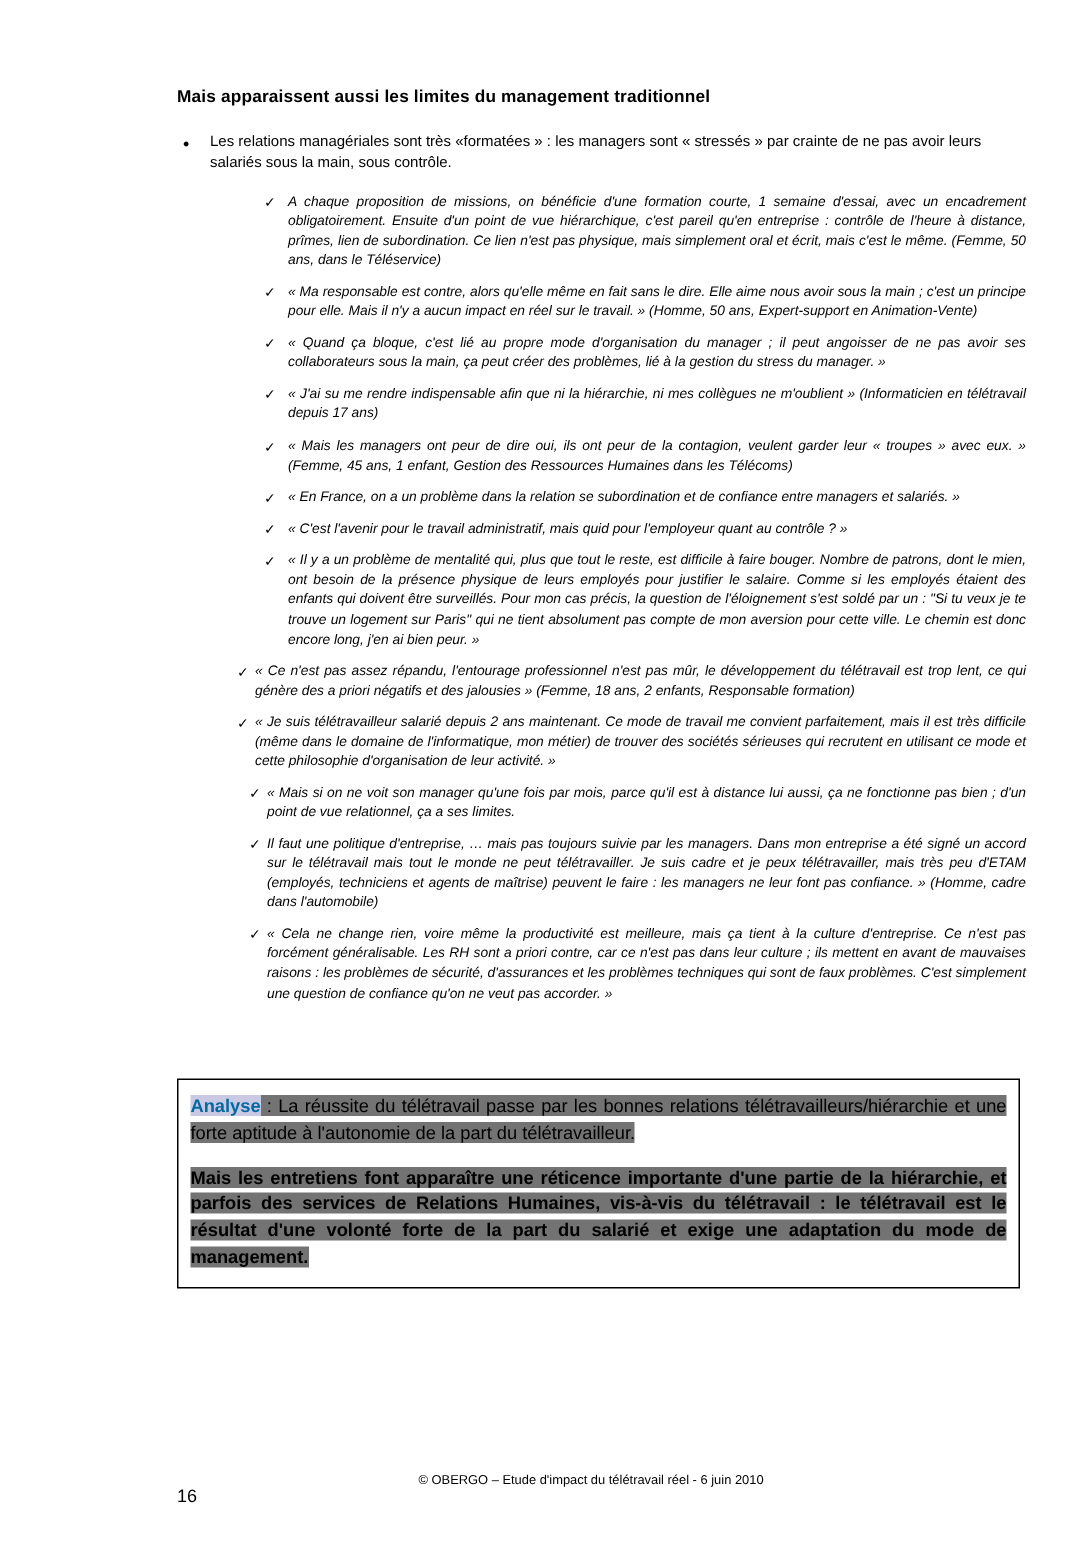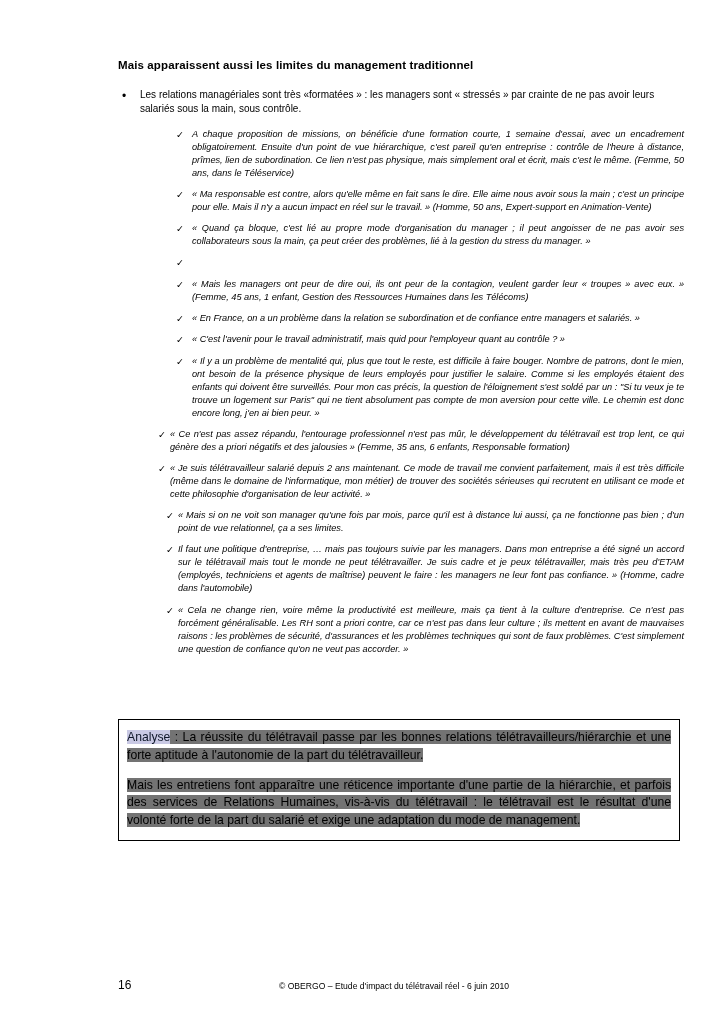--- a/index.html
+++ b/index.html
@@ -107,42 +107,42 @@
     border: 1px solid #000000;
     padding: 9px 8px 10px 8px;
     background: #ffffff;
   }
   .analyse-box p {
     margin: 0;
     font-size: 12.2px;
     line-height: 1.46;
     text-align: justify;
   }
-  .analyse-box p + p { margin-top: 12px; }
+  .analyse-box p + p { margin-top: 12px; font-weight: bold; }
   .hl {
     background: #737373;
   }
   .analyse-word {
-    color: #0f172a;
-    font-weight: normal;
+    color: #0369a1;
+    font-weight: bold;
     background: #c9c9e4;
   }
 
   
   .footer {
     position: absolute;
     left: 0;
     top: 978px;
     width: 728px;
     height: 24px;
   }
   .page-number {
     position: absolute;
     left: 84px;
-    top: 0;
+    top: 12px;
     font-size: 12px;
     line-height: 1.2;
   }
   .footer-note {
     position: absolute;
     left: 0;
     top: 3px;
     width: 728px;
     text-align: center;
     font-size: 8.6px;
@@ -177,20 +177,21 @@
         <span class="qtext"><i>« Ma responsable est contre, alors qu'elle même en fait sans le dire. Elle aime nous avoir sous la main ; c'est un principe pour elle. Mais il n'y a aucun impact en réel sur le travail. » (Homme, 50 ans, Expert-support en Animation-Vente)</i></span>
       </li>
 
       <li class="quote-item lvl-a">
         <span class="check">✓</span>
         <span class="qtext"><i>« Quand ça bloque, c'est lié au propre mode d'organisation du manager ; il peut angoisser de ne pas avoir ses collaborateurs sous la main, ça peut créer des problèmes, lié à la gestion du stress du manager. »</i></span>
       </li>
 
       <li class="quote-item lvl-a">
         <span class="check">✓</span>
+        <span class="qtext"><i>« J'ai su me rendre indispensable afin que ni la hiérarchie, ni mes collègues ne m'oublient » (Informaticien en télétravail depuis 17 ans)</i></span>
       </li>
 
       <li class="quote-item lvl-a">
         <span class="check">✓</span>
         <span class="qtext"><i>« Mais les managers ont peur de dire oui, ils ont peur de la contagion, veulent garder leur « troupes »  avec eux. » (Femme, 45 ans, 1 enfant, Gestion des  Ressources Humaines dans les Télécoms)</i></span>
       </li>
 
       <li class="quote-item lvl-a">
         <span class="check">✓</span>
         <span class="qtext"><i> « En France, on a un problème dans la relation se subordination et de confiance entre managers et salariés. »</i></span>
@@ -205,21 +206,21 @@
         <span class="check">✓</span>
         <span class="qtext"><i>« Il y a un problème de mentalité qui, plus que tout le reste, est difficile à faire bouger. Nombre de patrons, dont le mien, ont besoin de la présence physique de leurs employés pour justifier le salaire. Comme si les employés étaient des enfants qui doivent être surveillés. Pour mon cas précis, la question de l'éloignement s'est soldé par un : "Si tu veux je te trouve un logement sur Paris" qui ne tient absolument pas compte de mon aversion pour cette ville. Le chemin est donc encore long, j'en ai bien peur. »</i></span>
       </li>
 
     </ul>
 
     <ul class="quote-list">
 
       <li class="quote-item lvl-b">
         <span class="check">✓</span>
-        <span class="qtext"><i>« Ce n'est pas assez répandu, l'entourage professionnel n'est pas mûr, le développement du télétravail est trop lent, ce qui génère des a priori négatifs et des jalousies » (Femme, 35 ans, 6 enfants, Responsable formation)</i></span>
+        <span class="qtext"><i>« Ce n'est pas assez répandu, l'entourage professionnel n'est pas mûr, le développement du télétravail est trop lent, ce qui génère des a priori négatifs et des jalousies » (Femme, 18 ans, 2 enfants, Responsable formation)</i></span>
       </li>
 
       <li class="quote-item lvl-b">
         <span class="check">✓</span>
         <span class="qtext"><i>« Je suis télétravailleur salarié depuis 2 ans maintenant. Ce mode de travail me convient parfaitement, mais il est très difficile (même dans le domaine de l'informatique, mon métier) de trouver des sociétés sérieuses qui recrutent en utilisant ce mode et cette philosophie d'organisation de leur activité. »</i></span>
       </li>
 
     </ul>
 
     <ul class="quote-list">

